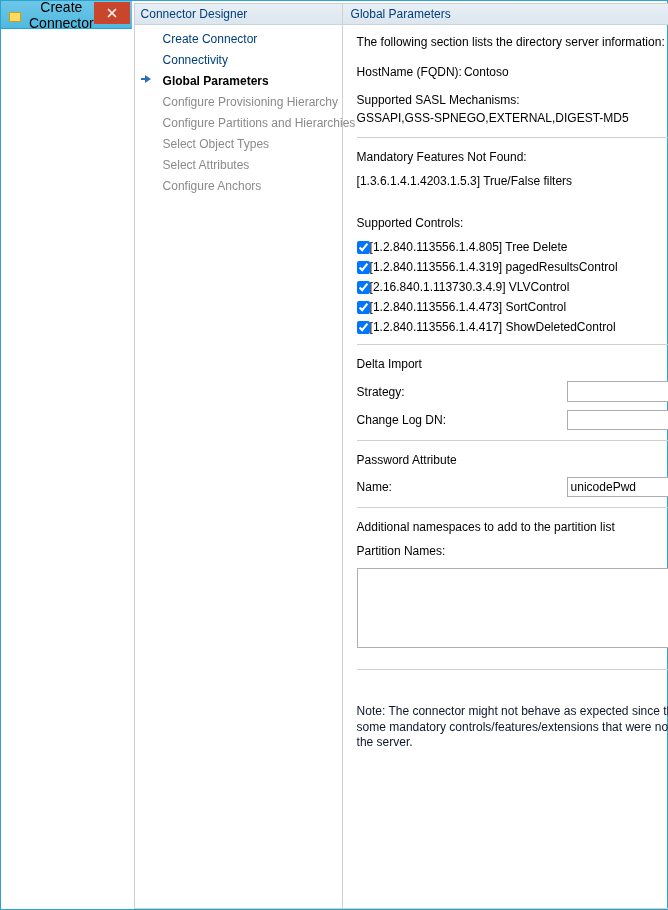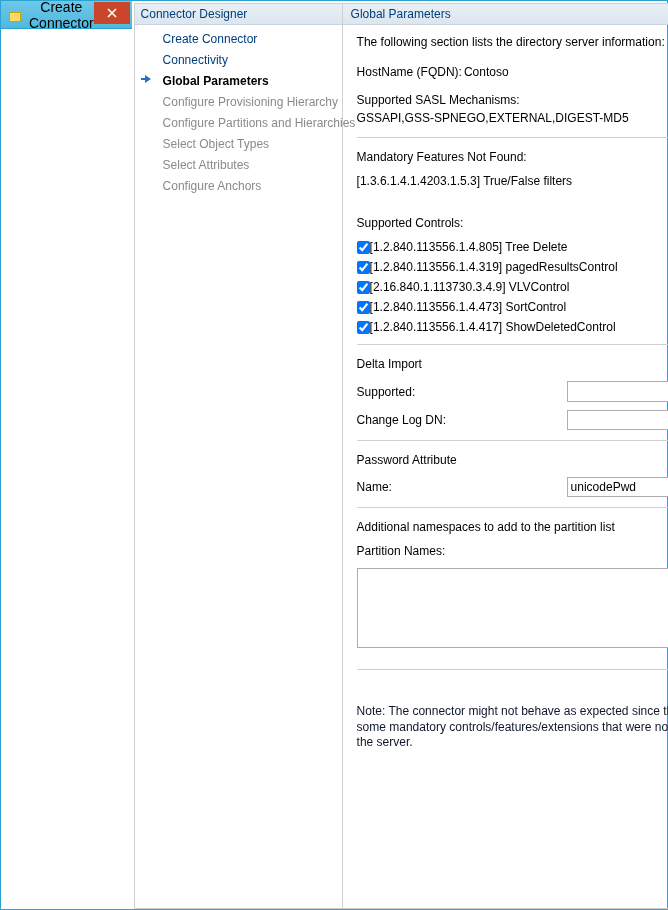--- a/index.html
+++ b/index.html
@@ -304,21 +304,21 @@
               <input type="checkbox" checked="" style="">
               <span>[1.2.840.113556.1.4.417] ShowDeletedControl</span>
             </div>
           </div>
 
           <hr class="sep">
 
           <div class="field-label">Delta Import</div>
 
           <div class="form-row">
-            <span class="flabel">Supported:</span>
+            <span class="flabel">Strategy:</span>
             <select>
               <option>USNChanged</option>
             </select>
           </div>
           <div class="form-row">
             <span class="flabel">Change Log DN:</span>
             <input type="text" value="" style="">
           </div>
 
           <hr class="sep">

